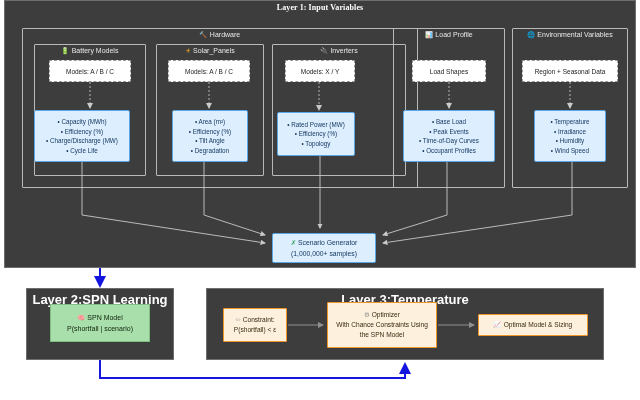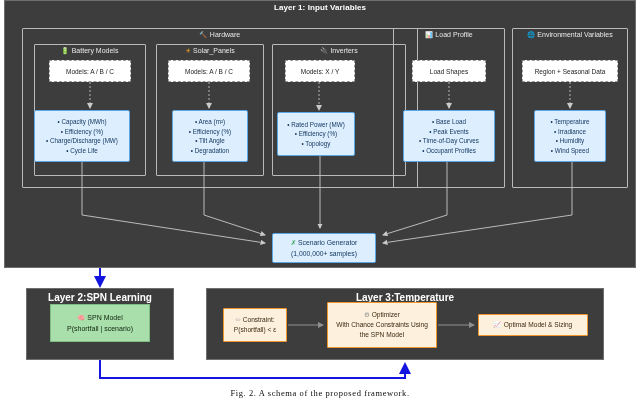--- a/index.html
+++ b/index.html
@@ -29,20 +29,21 @@
     border: 1px solid #6e6e6e;
   }
   .layer1-title {
     position: absolute;
     left: 0; top: 2px; width: 100%;
     text-align: center;
     color: #ffffff;
     font-size: 8px;
     font-weight: bold;
     letter-spacing: .1px;
+    font-family: Liberation Serif, serif;
   }
 
   
   .cluster {
     border: 1px solid #b9b9b9;
     background: transparent;
     border-radius: 1px;
   }
   .cluster-title {
     position: absolute;
@@ -102,21 +103,21 @@
   .layer2 {
     left: 26px; top: 288px; width: 148px; height: 72px;
     background: #3d3d3d;
     border: 1px solid #6e6e6e;
   }
   .layer-title {
     position: absolute;
     top: 3px; left: 0; width: 100%;
     text-align: center;
     color: #ffffff;
-    font-size: 10px;
+    font-size: 13px;
     font-weight: bold;
   }
   .gbox {
     background: #a9dfab;
     border: 1.3px solid #7fbf83;
     color: #10240f;
     font-size: 7px;
     line-height: 11px;
     display: flex;
     flex-direction: column;
@@ -312,14 +313,13 @@
     <path d="M572,162 L572,215 L383,243" stroke="#c9c9c9" stroke-width="0.9" fill="none" marker-end="url(#ah)"></path>
 
     <path d="M100,268 L100,286" stroke="#1515e0" stroke-width="2" fill="none" marker-end="url(#ahb)"></path>
 
     <path d="M288,325 L323,325" stroke="#8f8f8f" stroke-width="1.1" fill="none" marker-end="url(#ahg)"></path>
     <path d="M438,325 L474,325" stroke="#8f8f8f" stroke-width="1.1" fill="none" marker-end="url(#ahg)"></path>
 
     <path d="M100,360 L100,378 L405,378 L405,364" stroke="#1515e0" stroke-width="2" fill="none" marker-end="url(#ahb)"></path>
   </svg>
 
-  <div class="caption">Fig. 2.   A schema of the proposed framework.</div>
 </div>
 
 </body></html>

